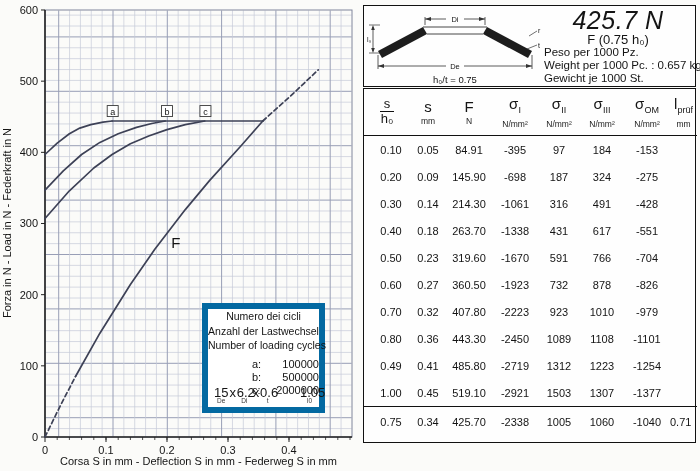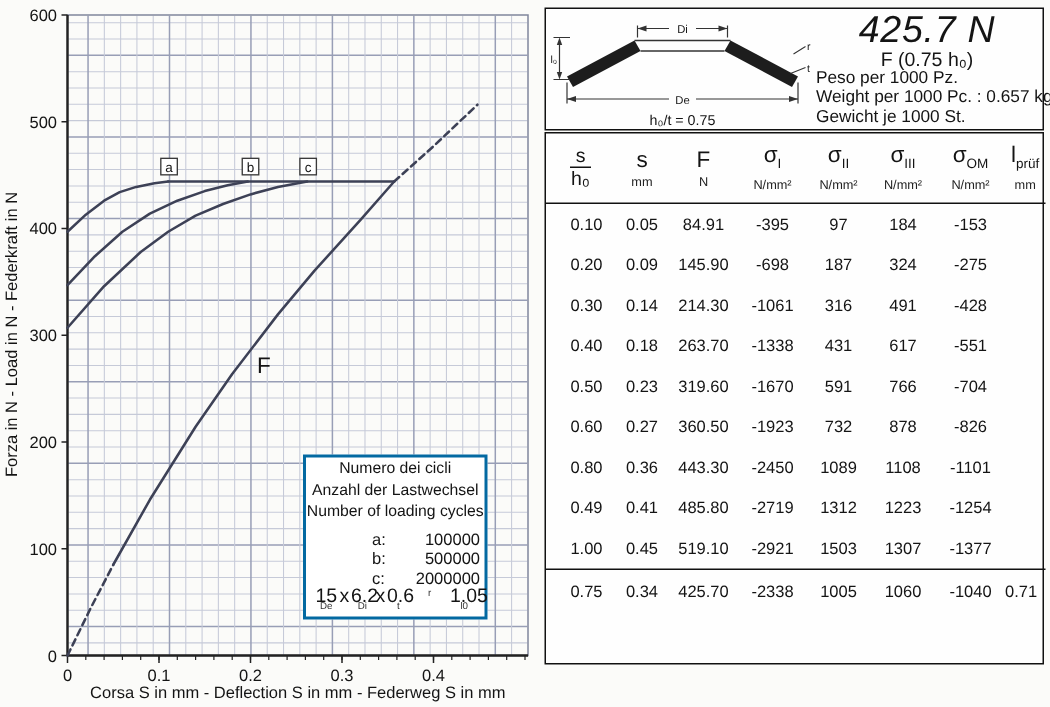--- a/index.html
+++ b/index.html
@@ -5,21 +5,21 @@
   html,body{margin:0;padding:0;}
   body{width:700px;height:471px;background:#fbfbf9;font-family:"Liberation Sans","DejaVu Sans",sans-serif;color:#141414;overflow:hidden;}
   #app{position:relative;width:700px;height:471px;}
 
   
   #chart-panel{position:absolute;left:0;top:0;width:360px;height:471px;}
   #chart-svg{position:absolute;left:0;top:0;}
   #chart-svg text{font-family:"Liberation Sans","DejaVu Sans",sans-serif;fill:#141414;}
 
   #legend-box{position:absolute;left:202px;top:303px;width:123px;height:110px;
-    background:#fff;border:2px solid #0369a1;box-sizing:border-box;z-index:5;}
+    background:#fff;border:6px solid #0369a1;box-sizing:border-box;z-index:5;}
   .leg-line{font-size:10.5px;line-height:13.5px;text-align:center;white-space:nowrap;margin-top:1px;}
   #leg-entries{margin:5px 0 0 0;}
   .leg-entry{display:flex;font-size:11px;line-height:13px;}
   .leg-entry .ll{width:16px;margin-left:44px;text-align:left;}
   .leg-entry .lv{width:56px;text-align:right;}
   #leg-dims{position:absolute;left:0;bottom:3px;width:100%;display:flex;justify-content:flex-start;padding-left:6px;box-sizing:border-box;}
   .dim-item{text-align:center;}
   .dim-item .dv{font-size:13px;line-height:9px;}
   .dim-item .dl{font-size:6.5px;line-height:7px;color:#333;}
 
@@ -386,20 +386,30 @@
             <td>0.60</td>
             <td>0.27</td>
             <td>360.50</td>
             <td>-1923</td>
             <td>732</td>
             <td>878</td>
             <td>-826</td>
             <td></td>
           </tr>
           <tr>
+            <td>0.70</td>
+            <td>0.32</td>
+            <td>407.80</td>
+            <td>-2223</td>
+            <td>923</td>
+            <td>1010</td>
+            <td>-979</td>
+            <td></td>
+          </tr>
+          <tr>
             <td>0.80</td>
             <td>0.36</td>
             <td>443.30</td>
             <td>-2450</td>
             <td>1089</td>
             <td>1108</td>
             <td>-1101</td>
             <td></td>
           </tr>
           <tr>

